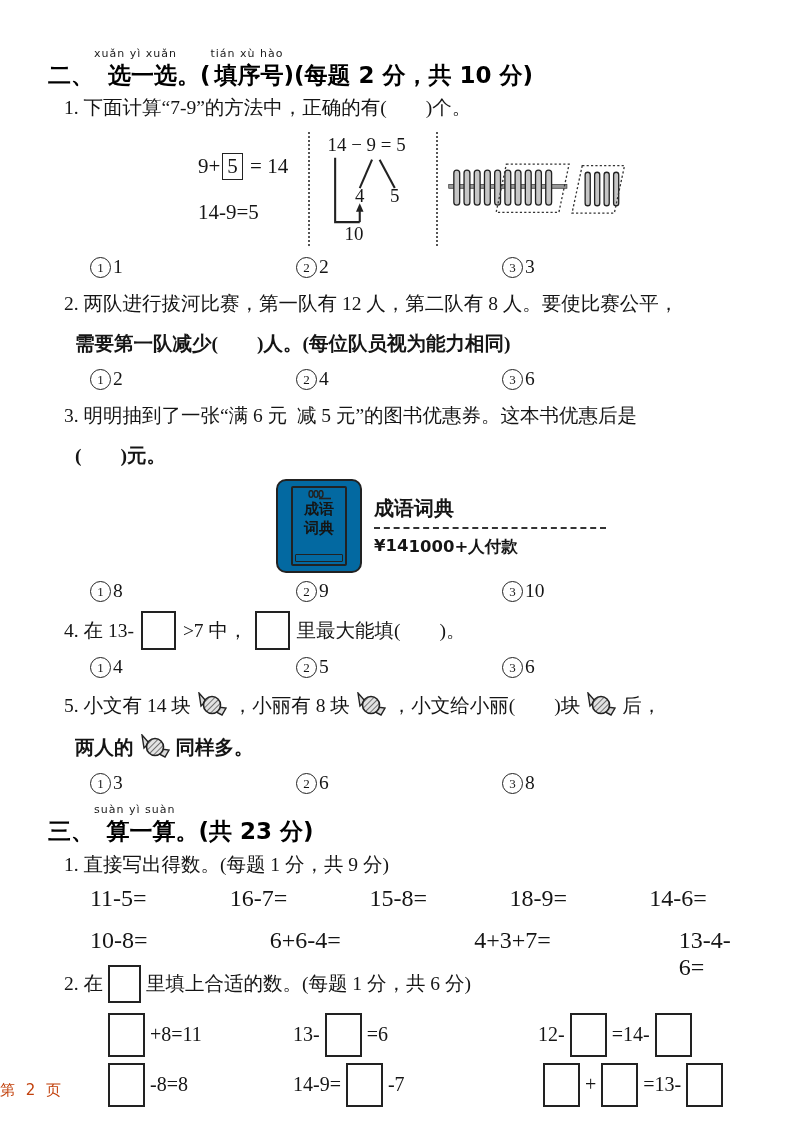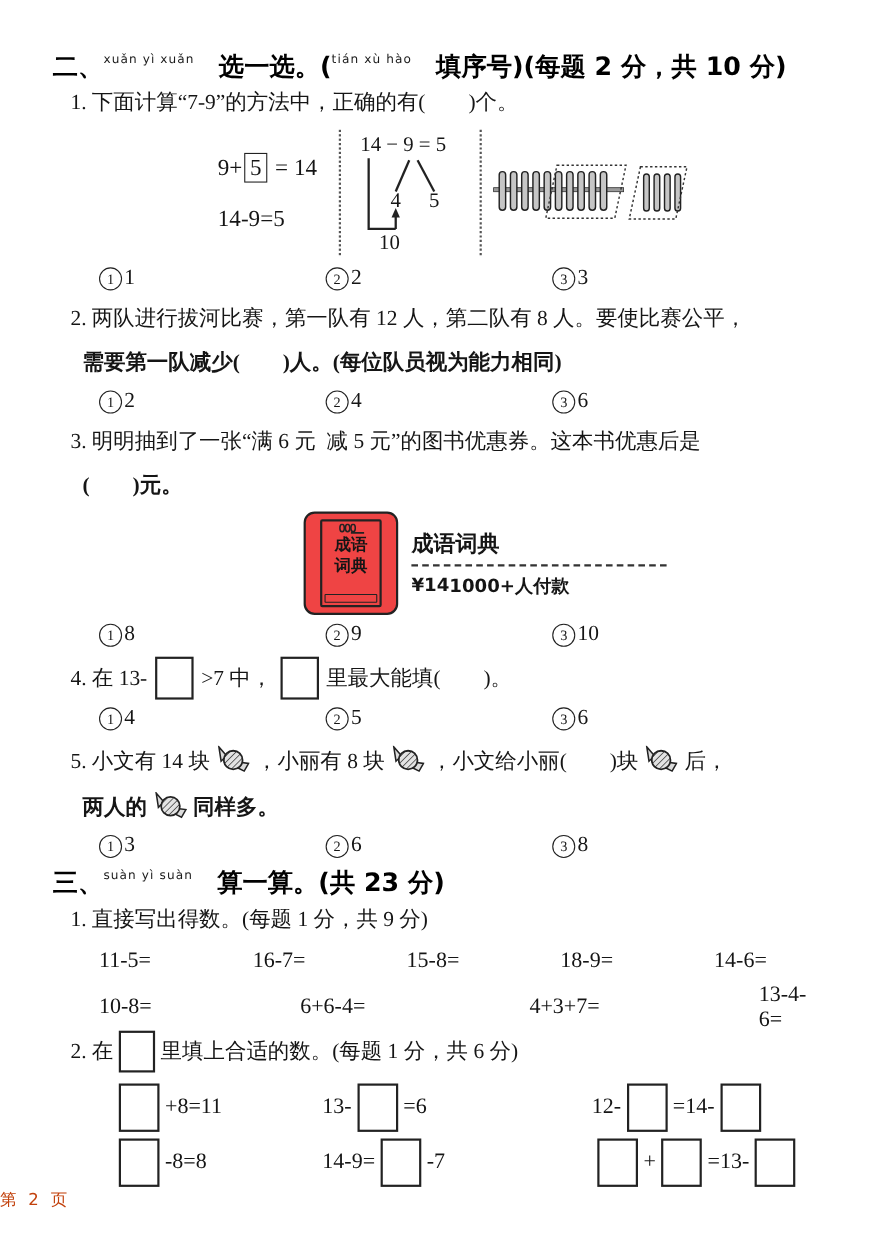--- a/index.html
+++ b/index.html
@@ -2,21 +2,21 @@
 <html><head>
 <meta charset="utf-8">
 <style>
   html,body{margin:0;padding:0;background:#fff;}
   .page{position:relative;width:793px;height:1122px;background:#fff;box-sizing:border-box;
         padding:48px 40px 0 48px;color:#151515;overflow:hidden;
         font-family:"Liberation Serif","DejaVu Serif",serif;}
   
   .sec-header{display:flex;align-items:flex-end;font-family:"DejaVu Sans","Liberation Sans",sans-serif;
               font-weight:bold;font-size:23px;line-height:1.15;color:#000;}
-  .ruby{display:inline-flex;flex-direction:row;align-items:flex-start;gap:22px;}
+  .ruby{display:inline-flex;flex-direction:column;align-items:flex-end;}
   .pinyin{font-family:"DejaVu Sans","Liberation Sans",sans-serif;font-weight:normal;
           font-size:11px;line-height:1;margin-bottom:3px;letter-spacing:1px;color:#1a1a1a;}
   
   .q{font-size:19.5px;line-height:40px;white-space:pre;}
   .qwrap{margin-left:16px;}
   .qcont{margin-left:27px;font-weight:bold;}
   .qline{white-space:pre;display:flex;align-items:center;}
   
   .opts{display:flex;align-items:center;height:30px;font-size:19.5px;margin:0 0 2px 0;}
   .opt{display:flex;align-items:center;width:206px;}
@@ -27,37 +27,37 @@
   .methods{display:flex;align-items:stretch;height:114px;margin:4px 0 6px 150px;}
   .vdiv{border-left:2.5px dotted #555;margin:0 10px;}
   .m1{display:flex;flex-direction:column;justify-content:space-evenly;width:100px;font-size:21px;}
   .m1line{white-space:pre;}
   .smallbox{display:inline-block;border:1.5px solid #222;padding:0 4px;line-height:1.15;margin:0 2px;}
   .m2{display:flex;align-items:center;}
   .m3{display:flex;align-items:center;}
   .svgt{font-family:"Liberation Serif","DejaVu Serif",serif;font-size:20px;fill:#161616;}
   
   .book-row{display:flex;align-items:center;margin:2px 0 2px 228px;height:96px;}
-  .book-cover{border:2.5px solid #222;border-radius:10px;padding:5px 13px;background:#ef4444;}
+  .book-cover{border:2.5px solid #222;border-radius:10px;padding:5px 13px;background:#0369a1;}
   .inner-book{width:56px;height:80px;border:2px solid #222;border-radius:2px;display:flex;flex-direction:column;
               align-items:center;box-sizing:border-box;padding-top:2px;}
   .cover-txt{font-family:"DejaVu Sans","Liberation Sans",sans-serif;font-weight:bold;font-size:15px;line-height:1.25;}
   .book-pages{margin-top:auto;width:90%;height:6px;border:1.5px solid #222;border-radius:1px;margin-bottom:2px;}
   .book-info{margin-left:12px;font-family:"DejaVu Sans","Liberation Sans",sans-serif;font-weight:bold;}
   .book-title{font-size:20px;}
   .dashline{width:232px;border-top:2.5px dashed #333;margin:5px 0 7px;}
   .book-meta{display:flex;font-size:16.5px;}
   
   .box{display:inline-block;width:31px;height:35px;border:2px solid #222;vertical-align:middle;margin:0 7px;}
   .bx{display:inline-block;width:33px;height:40px;border:2px solid #222;margin:0 5px;flex:none;}
   .bx.small{width:29px;height:34px;}
   
   .candy{margin:0 6px;vertical-align:-5px;}
   
-  .eqrow{display:flex;font-size:20px;margin-left:42px;height:34px;align-items:center;gap:36px;}
+  .eqrow{display:flex;font-size:24px;margin-left:42px;height:34px;align-items:flex-start;gap:36px;}
   .ec{display:inline-block;}
   .r1 .ec{width:127px;}
   .r2 .ec1{width:150px;}.r2 .ec2{width:176px;}.r2 .ec3{width:176px;}
   .fillrow{display:flex;align-items:center;margin:6px 0 0 55px;height:44px;font-size:20px;gap:40px;}
   .fcell{display:flex;align-items:center;white-space:pre;}
   .fc1{width:150px;}.fc2{width:205px;}
   .labelrow{display:flex;align-items:center;font-size:19.5px;height:46px;white-space:pre;}
   .footer{position:absolute;left:0;bottom:22px;width:100%;text-align:left;font-size:15px;letter-spacing:3px;
           font-family:"DejaVu Sans","Liberation Sans",sans-serif;color:#c2410c;}
   .hidden-defs{position:absolute;width:0;height:0;overflow:hidden;}

